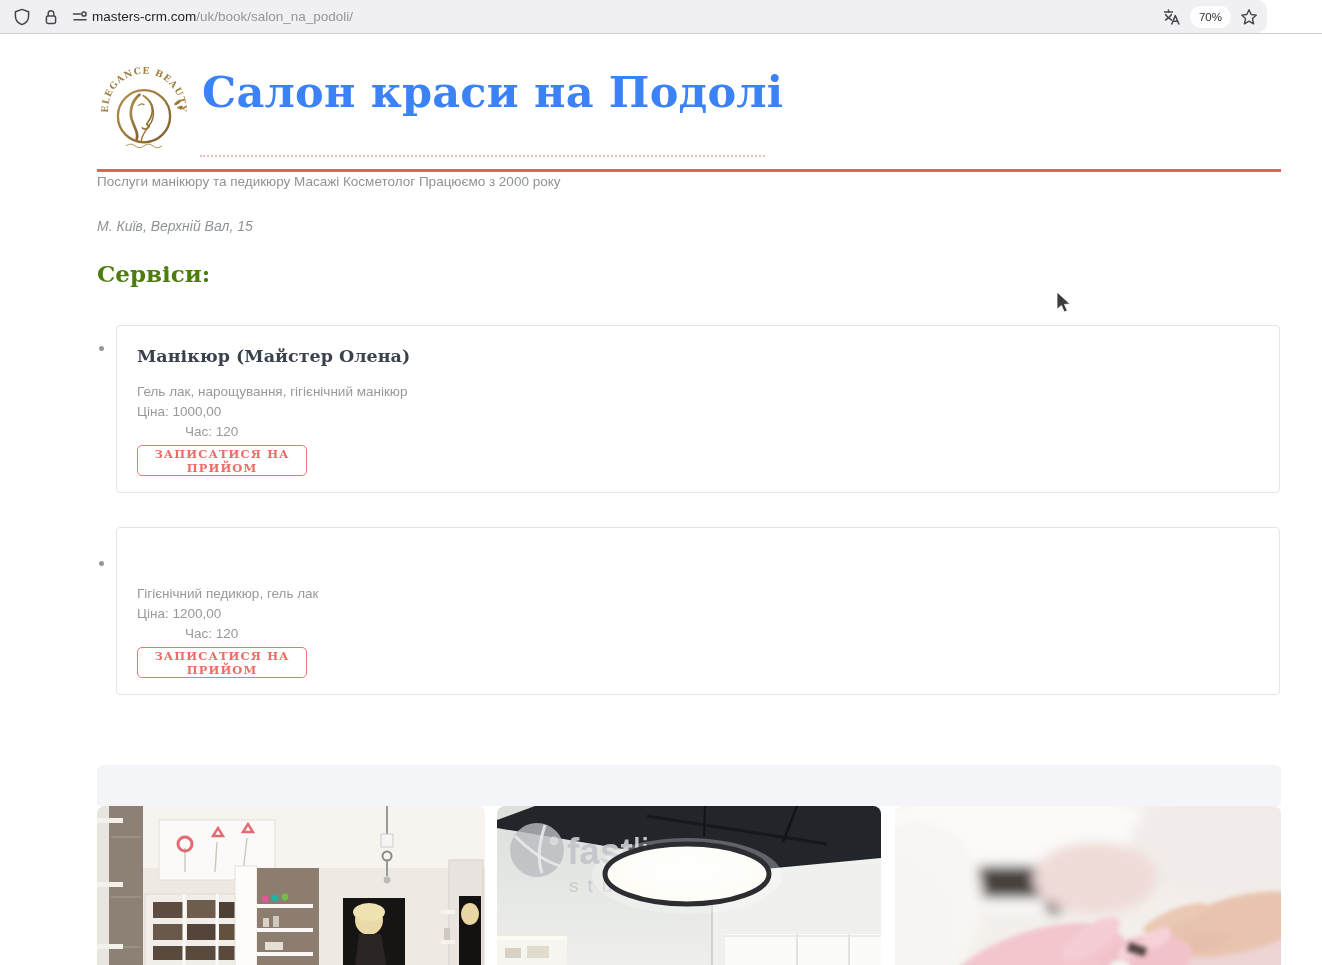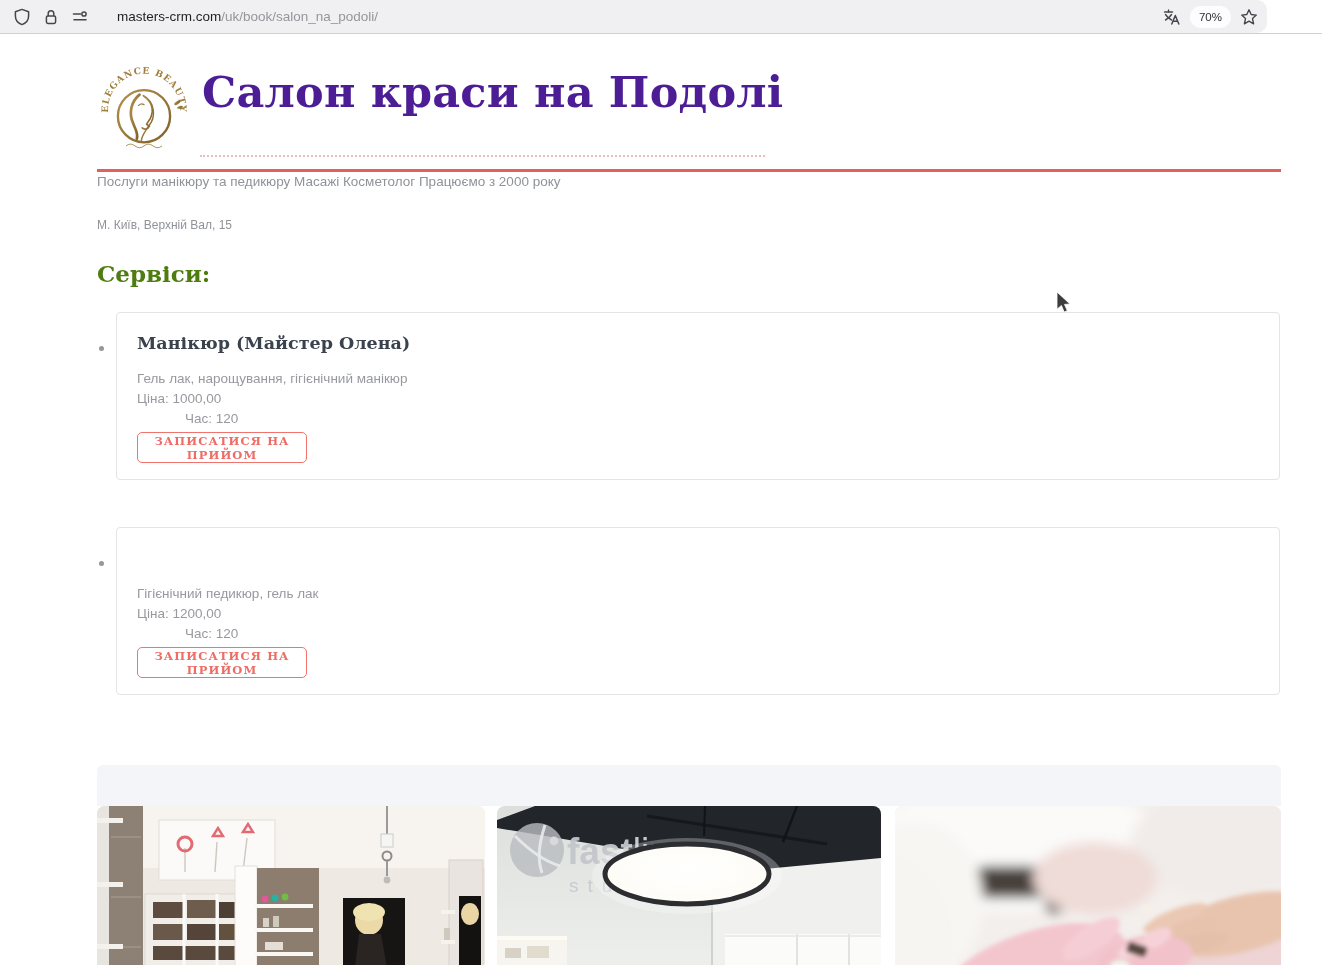--- a/index.html
+++ b/index.html
@@ -7,58 +7,58 @@
     font-family:"Liberation Sans", sans-serif; position:relative; }
 
   
   .browser-bar { position:absolute; left:0; top:0; width:1322px; height:34px;
     background:#fff; border-bottom:1px solid #cfcfd4; z-index:50; }
   .urlbar { position:absolute; left:0; top:0; width:1267px; height:33px;
     background:#f0f0f3; border-radius:0 10px 10px 0;
     display:flex; align-items:center; }
   .urlbar-left { display:flex; align-items:center; gap:11px; padding-left:13px; }
   .chrome-ic { width:18px; height:18px; display:block; }
-  .url-text { margin-left:28px; font-size:13.5px; white-space:nowrap; }
+  .url-text { margin-left:3px; font-size:13.5px; white-space:nowrap; }
   .url-domain { color:#1f1f24; }
   .url-path { color:#95959b; }
   .urlbar-right { position:absolute; right:9px; top:0; height:33px;
     display:flex; align-items:center; gap:9px; }
   .zoom-pill { background:#fdfdfe; border-radius:11px; height:22px;
     padding:0 9px; display:flex; align-items:center;
     font-size:11.5px; color:#2f2f34; }
 
   
   .page { position:absolute; left:0; top:35px; width:1322px; height:930px; background:#fff; }
 
   .logo { position:absolute; left:99px; top:30px; width:90px; height:88px; }
 
   .page-title { position:absolute; left:202px; top:32px;
     font-family:"DejaVu Serif", serif; font-weight:bold; font-size:43px;
-    color:#4c1d95; letter-spacing:0.2px; white-space:nowrap; }
+    color:#3b82f6; letter-spacing:0.2px; white-space:nowrap; }
 
   .title-dotted { position:absolute; left:200px; top:120px; width:565px; height:0;
     border-top:2px dotted #ecbcba; }
   .red-line { position:absolute; left:97px; top:134px; width:1184px; height:3px;
     background:#e4605c; }
 
   .intro-desc { position:absolute; left:97px; top:139px; font-size:13.5px;
     color:#8f9398; }
-  .intro-addr { position:absolute; left:97px; top:183px; font-size:12px;
-    color:#8f9398; }
+  .intro-addr { position:absolute; left:97px; top:183px; font-size:14px;
+    color:#8f9398;font-style:italic; }
   .services-heading { position:absolute; left:97px; top:225px;
     font-family:"DejaVu Serif", serif; font-weight:bold; font-size:23px;
     color:#4d7c0f; }
 
   .bullet { position:absolute; left:99px; width:5px; height:5px;
     border-radius:50%; background:#96969b; }
   .b1 { top:311px; } .b2 { top:526px; }
 
   .card { position:absolute; left:116px; width:1164px; height:168px;
     background:#fff; border:1px solid #e4e4e7; border-radius:4px; }
-  .c1 { top:277px; } .c2 { top:492px; }
+  .c1 { top:290px; } .c2 { top:492px; }
   .card-title { position:absolute; left:20px; top:20px;
     font-family:"DejaVu Serif", serif; font-weight:bold; font-size:17.5px;
     color:#3a424e; }
   .card-desc  { position:absolute; left:20px; top:58px; font-size:13.5px; color:#97999e; }
   .card-price { position:absolute; left:20px; top:78px; font-size:13.5px; color:#97999e;text-align:center; }
   .card-time  { position:absolute; left:20px; top:98px; font-size:13.5px; color:#97999e;margin-left:48px; }
   .book-btn { position:absolute; left:20px; top:119px; width:170px; height:31px;
     background:#fff; border:1.5px solid #f0736e; border-radius:5px;
     font-family:"DejaVu Serif", serif; font-weight:bold; font-size:11.5px;
     letter-spacing:1.1px; color:#ee6c66; cursor:pointer; }

